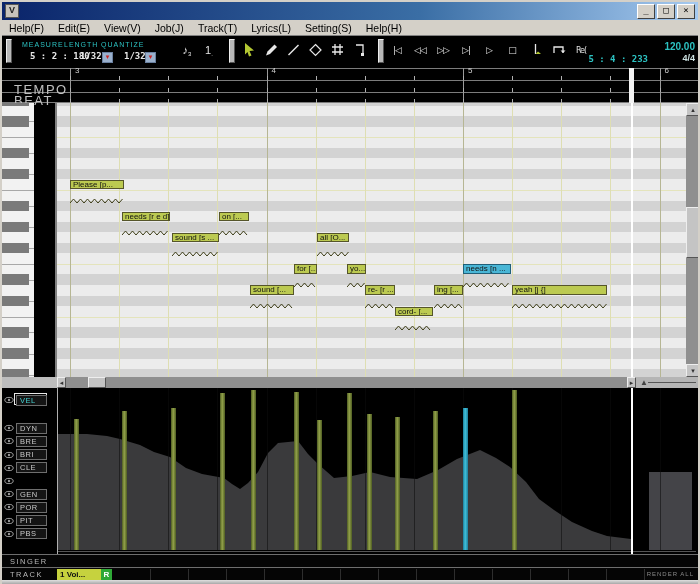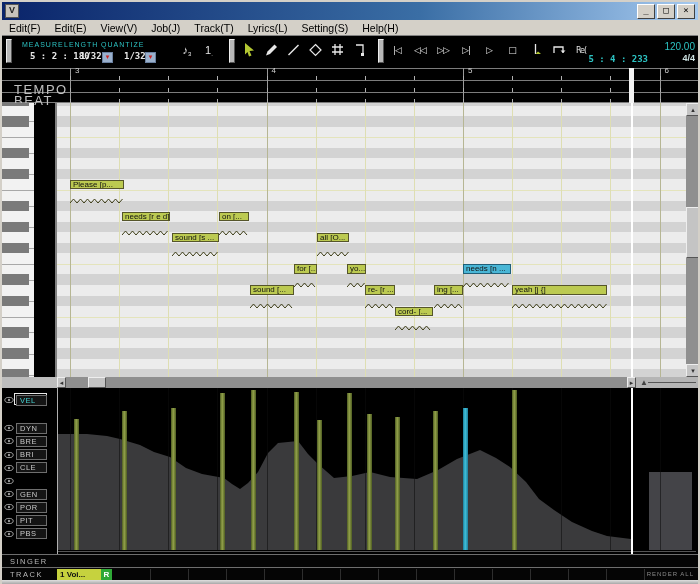--- a/index.html
+++ b/index.html
@@ -23,21 +23,21 @@
   #toolbar{position:absolute;left:0;top:34px;width:696px;height:28px;background:#000;}
   .grip{position:absolute;top:3px;width:4px;height:22px;background:#b8b8b8;border:1px solid;border-color:#eee #555 #555 #eee;}
   .tb-label{position:absolute;top:5px;color:#2cc2c2;font-size:7px;letter-spacing:1px;}
   .tb-value{position:absolute;top:15px;color:#e8e8e8;font-size:9px;font-weight:bold;font-family:"DejaVu Sans Mono",monospace;}
   .dd-btn{position:absolute;top:16px;width:9px;height:9px;background:#9ab0cc;border:1px solid #6a80a0;
     color:#c22;font-size:7px;line-height:7px;text-align:center;}
   .icon-btn{position:absolute;top:6px;width:18px;height:17px;color:#e4e4e4;font-size:11px;line-height:17px;text-align:center;}
   .icon-btn svg{display:block;margin:0 auto;}
   .sub{font-size:6px;vertical-align:-2px;}
   .transport{color:#e0e0e0;font-size:9px;letter-spacing:-1px;font-family:"DejaVu Sans",sans-serif;}
-  #tempo-value{position:absolute;top:5px;right:3px;color:#2cc2c2;font-size:10px;font-weight:normal;}
+  #tempo-value{position:absolute;top:5px;right:3px;color:#2cc2c2;font-size:10px;font-weight:bold;}
   #timesig-value{position:absolute;top:17px;right:3px;color:#cfe4e4;font-size:9px;font-weight:bold;}
   #pos-value{position:absolute;top:18px;right:50px;color:#2cc2c2;font-size:9px;font-weight:bold;font-family:"DejaVu Sans Mono",monospace;}
   
   #ruler{position:absolute;left:0;top:62px;width:700px;height:39px;background:#000;}
   .ruler-hline{position:absolute;left:0;width:700px;height:1px;background:#7c7c7c;}
   .ruler-label{position:absolute;left:12px;color:#c0c0c0;font-size:13px;letter-spacing:1.5px;}
   .measure-num{position:absolute;top:2px;color:#d0d0d0;font-size:8px;}
   .measure-line{position:absolute;top:4px;width:1px;height:35px;background:#9a9a9a;}
   .beat-tick{position:absolute;width:1px;height:4px;background:#b0b0b0;}
   
@@ -101,21 +101,21 @@
   <div id="titlebar">
     <div id="title-icon">V</div>
     <div class="tb-btns">
         <div class="tb-btn">_</div>
         <div class="tb-btn">□</div>
         <div class="tb-btn">×</div>
       </div>
   </div>
 
   <div id="menubar">
-      <div class="menu-item">Edit(F)</div>
+      <div class="menu-item">Help(F)</div>
       <div class="menu-item">Edit(E)</div>
       <div class="menu-item">View(V)</div>
       <div class="menu-item">Job(J)</div>
       <div class="menu-item">Track(T)</div>
       <div class="menu-item">Lyrics(L)</div>
       <div class="menu-item">Setting(S)</div>
       <div class="menu-item">Help(H)</div>
     </div>
 
   <div id="toolbar">

